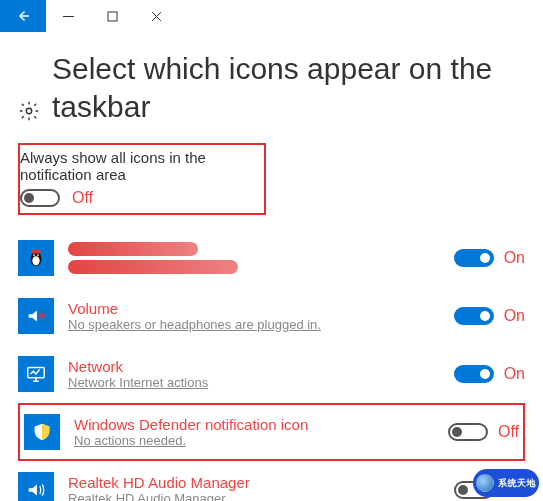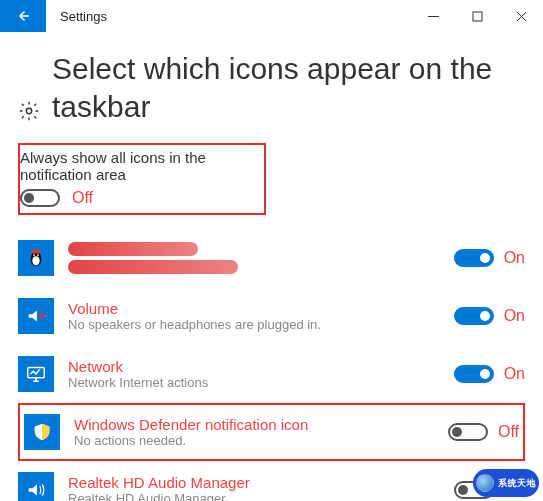--- a/index.html
+++ b/index.html
@@ -103,20 +103,21 @@
     flex: 1;
     min-width: 0;
   }
   .item-title {
     font-size: 15px;
     color: #ef4444;
   }
   .item-sub {
     font-size: 13px;
     color: #888;
+    text-decoration: underline;
   }
   .toggle-group {
     display: flex;
     align-items: center;
     gap: 10px;
     width: 80px;
     justify-content: flex-end;
   }
   .toggle {
     width: 40px;
@@ -201,21 +202,20 @@
 </head>
 <body>
 
 <div class="titlebar">
   <div class="back-btn">
     <svg viewBox="0 0 24 24" fill="none" stroke="#fff" stroke-width="2">
       <path d="M14 6l-6 6 6 6"></path>
         <path d="M8 12h12"></path>
     </svg>
   </div>
-  <div class="app-title">Settings</div>
   <div class="win-controls">
     <div class="win-btn">
       <svg width="11" height="11" viewBox="0 0 11 11">
           <path d="M0 5.5h11" stroke="#333" stroke-width="1"></path>
         </svg>
     </div>
     <div class="win-btn">
       <svg width="11" height="11" viewBox="0 0 11 11">
           <rect x="1" y="1" width="9" height="9" fill="none" stroke="#333" stroke-width="1"></rect>
         </svg>

